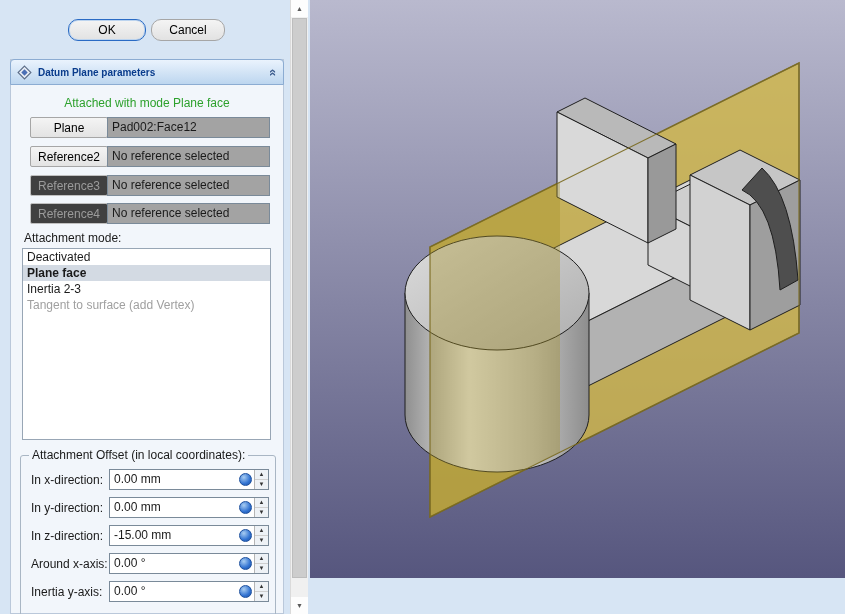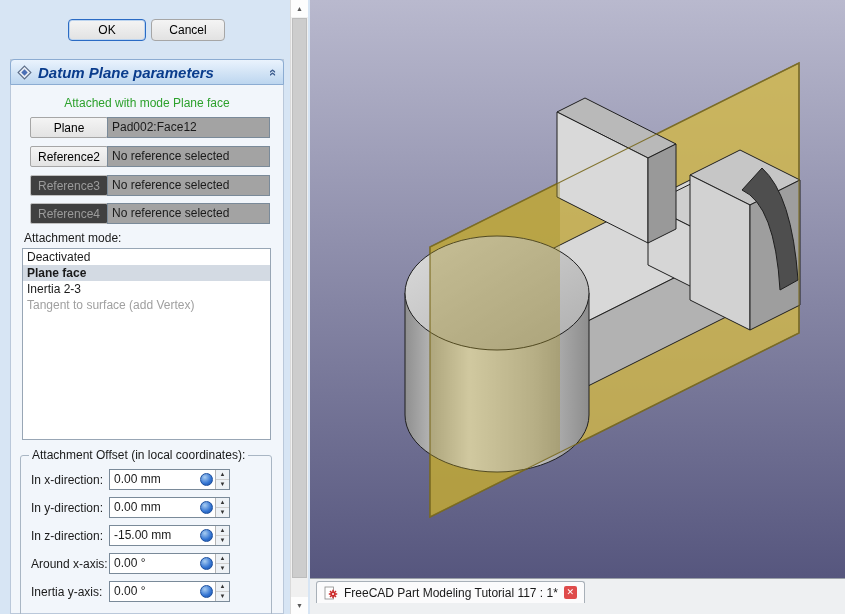--- a/index.html
+++ b/index.html
@@ -2,48 +2,48 @@
 <html><head>
 <meta charset="utf-8">
 <style>
   html,body{margin:0;padding:0;background:#fff;}
   .app{position:relative;width:845px;height:614px;overflow:hidden;
        font-family:"Liberation Sans","DejaVu Sans",sans-serif;font-size:12px;color:#1a1a1a;
        background:#d7e5f4;}
   
   .task-panel{position:absolute;left:0;top:0;width:310px;height:614px;background:#d7e5f4;overflow:hidden;}
   .btn{position:absolute;height:22px;background:linear-gradient(#f4f4f4,#e2e2e2);
-       border:1px solid #a6a6a6;border-radius:4px;font-size:12px;font-family:inherit;cursor:pointer;}
+       border:1px solid #a6a6a6;border-radius:10px;font-size:12px;font-family:inherit;cursor:pointer;}
   .btn.ok{left:68px;top:19px;width:78px;border:1px solid #2a6bc4;box-shadow:inset 0 0 0 1px #bcd4ef;}
   .btn.cancel{left:151px;top:19px;width:74px;}
   .task-box-bg{position:absolute;left:10px;top:59px;width:274px;height:555px;
        background:#f2f6fb;border:1px solid #bac8da;box-sizing:border-box;}
   .task-header{position:absolute;left:10px;top:59px;width:274px;height:26px;box-sizing:border-box;
        background:linear-gradient(#eaf3fd,#bdd6ef);border:1px solid #8cacd2;border-radius:4px 4px 0 0;
        display:flex;align-items:center;padding:0 6px;gap:6px;}
-  .task-title{font-weight:bold;color:#0a3c8c;font-size:15px;flex:1;font-style:italic;}
+  .task-title{font-weight:bold;color:#0a3c8c;font-size:10px;flex:1;}
   .collapse{color:#3d5d8f;font-weight:bold;transform:rotate(90deg);font-size:13px;cursor:pointer;}
   .status{position:absolute;left:10px;top:96px;width:274px;text-align:center;color:#2da12d;}
   .ref-btn{position:absolute;left:30px;width:78px;height:21px;background:linear-gradient(#f4f4f4,#e3e3e3);
        border:1px solid #a6a6a6;border-radius:2px;font-size:12px;font-family:inherit;}
   .ref-btn.disabled{color:#9b9b9b;border-color:#c0c0c0;background:#404040;}
   .ref-input{position:absolute;left:107px;width:163px;height:21px;background:#a3a3a3;border:1px solid #7a8a99;
        box-sizing:border-box;line-height:19px;padding-left:4px;overflow:hidden;white-space:nowrap;}
   .mode-label{position:absolute;left:24px;top:231px;}
   .mode-list{position:absolute;left:22px;top:248px;width:249px;height:192px;background:#fff;
        border:1px solid #98a6b5;box-sizing:border-box;overflow:hidden;}
   .mode-item{height:16px;line-height:16px;padding-left:4px;cursor:default;}
   .mode-item.selected{background:#d3dae3;font-weight:bold;}
   .mode-item.disabled{color:#a0a0a0;}
   .offset-group{position:absolute;left:20px;top:448px;width:252px;height:172px;box-sizing:border-box;
        border:1px solid #a9b6c4;border-radius:3px;margin:0;padding:0 4px;}
   .offset-group legend{font-size:12px;padding:0 3px;margin-left:4px;color:#1a1a1a;}
   .offset-row{display:flex;align-items:center;margin:7px 2px 0 6px;height:21px;}
   .offset-label{width:78px;flex:none;}
-  .spin-field{flex:none;width:121px;height:21px;box-sizing:border-box;background:#fff;
+  .spin-field{flex:none;width:160px;height:21px;box-sizing:border-box;background:#fff;
        border:1px solid #7a8a99;display:flex;align-items:center;}
   .spin-value{flex:1;padding-left:4px;line-height:19px;}
   .expr-icon{width:13px;height:13px;flex:none;border-radius:50%;margin-right:2px;
        background:radial-gradient(circle at 35% 30%,#a8cdf2,#3273d2 60%,#1c4f9e);border:1px solid #1c4f9e;box-sizing:border-box;}
   .spin-btns{width:13px;height:100%;flex:none;display:flex;flex-direction:column;border-left:1px solid #b5b5b5;}
   .spin-btns span{flex:1;font-size:6px;line-height:9px;text-align:center;background:#eef2f6;color:#333;}
   .spin-btns span:first-child{border-bottom:1px solid #cfcfcf;}
   
   .scrollbar{position:absolute;right:2px;top:0;width:17px;height:614px;background:#f0f0f0;border-left:1px solid #dadada;}
   .sb-btn{position:absolute;left:0;width:17px;height:17px;background:#fdfdfd;color:#5a5a5a;font-size:7px;
@@ -221,33 +221,14 @@
 
         <path d="M 95,293 L 95,415 A 92 57 0 0 0 279,415 L 279,293 Z" fill="url(#cylGrad)"></path>
         <ellipse cx="187" cy="293" rx="92" ry="57" fill="url(#cylTopGrad)"></ellipse>
       </g>
 
       <polygon points="120,247 250,182 250,452 120,517" fill="#a69124" opacity="0.38"></polygon>
       <polygon points="120,247 489,63 489,333 120,517" fill="none" stroke="#7a6a20" stroke-width="1.2" opacity="0.9"></polygon>
     </svg>
   </div>
 
-  <div class="tabbar">
-    <div class="tab">
-      <span style="display:inline-flex;">
-        <svg width="14" height="14" viewBox="0 0 14 14">
-          <rect x="1" y="1" width="8.5" height="12" fill="#ffffff" stroke="#8a8a8a" stroke-width="0.8"></rect>
-          <g stroke="#cc2a2a" stroke-width="1.5">
-            <line x1="9" y1="3.8" x2="9" y2="12.2"></line>
-            <line x1="4.8" y1="8" x2="13.2" y2="8"></line>
-            <line x1="6" y1="5" x2="12" y2="11"></line>
-            <line x1="6" y1="11" x2="12" y2="5"></line>
-          </g>
-          <circle cx="9" cy="8" r="2.6" fill="#cc2a2a"></circle>
-          <circle cx="9" cy="8" r="1" fill="#ffffff"></circle>
-        </svg>
-      </span>
-      <span class="tab-label">FreeCAD Part Modeling Tutorial 117 : 1*</span>
-      <span class="tab-close">✕</span>
-    </div>
-  </div>
 
 </div>
 
 </body></html>

